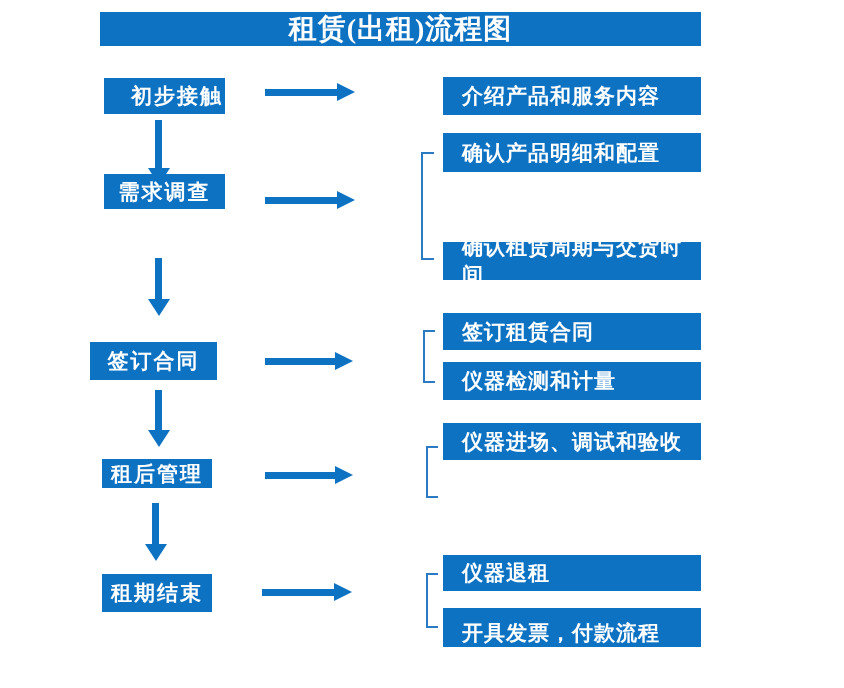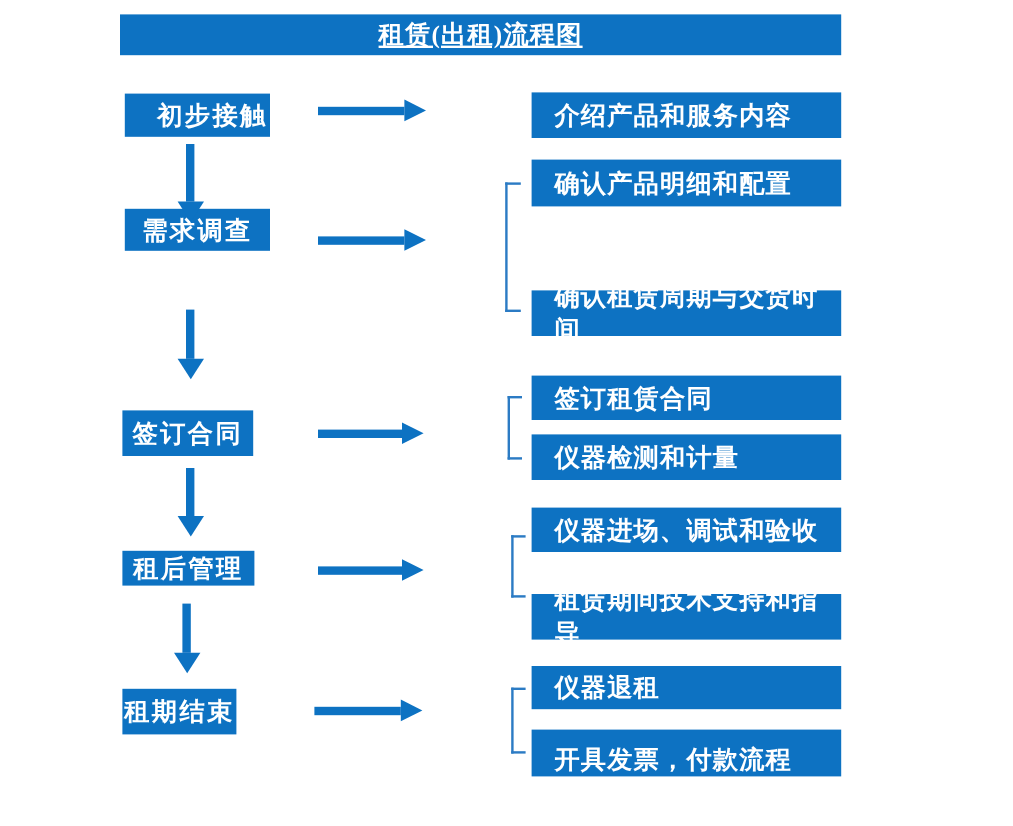--- a/index.html
+++ b/index.html
@@ -6,31 +6,31 @@
   .canvas{
     position:relative;width:844px;height:688px;background:#ffffff;overflow:hidden;
     font-family:"Liberation Serif", serif;
   }
   .bluebox{
     position:absolute;background:#0d72c2;color:#ffffff;font-weight:bold;
     display:flex;align-items:center;box-sizing:border-box;
   }
   .title-bar{
     left:100px;top:12px;width:601px;height:34px;justify-content:center;
-    font-size:21px;letter-spacing:1px;text-decoration:underline;
+    font-size:28px;letter-spacing:1px;
   }
   .lbox{justify-content:center;font-size:21px;letter-spacing:2px;}
   .rbox{left:443px;width:258px;justify-content:flex-start;padding-left:19px;font-size:21px;letter-spacing:1px;}
 
   
   .l1{left:104px;top:78px;width:121px;height:36px;padding-left:25px;}
   .l2{left:104px;top:174px;width:121px;height:35px;}
-  .l3{left:102px;top:342px;width:109px;height:38px;}
+  .l3{left:90px;top:342px;width:127px;height:38px;}
   .l4{left:102px;top:459px;width:110px;height:29px;}
-  .l5{left:102px;top:574px;width:95px;height:38px;}
+  .l5{left:102px;top:574px;width:110px;height:38px;}
 
   
   .r1{top:77px;height:38px;}
   .r2{top:133px;height:39px;}
   .r3{top:186px;height:37px;}
   .r4{top:242px;height:38px;}
   .r5{top:313px;height:37px;}
   .r6{top:362px;height:38px;}
   .r7{top:423px;height:37px;}
   .r8{top:495px;height:38px;}
@@ -154,23 +154,20 @@
   </div>
   <div class="bluebox rbox r5">
     <span>签订租赁合同</span>
   </div>
   <div class="bluebox rbox r6">
     <span>仪器检测和计量</span>
   </div>
   <div class="bluebox rbox r7">
     <span>仪器进场、调试和验收</span>
   </div>
-  <div class="bluebox rbox r8">
-    <span>租赁期间技术支持和指导</span>
-  </div>
   <div class="bluebox rbox r9">
     <span>仪器退租</span>
   </div>
   <div class="bluebox rbox r10">
     <span>开具发票，付款流程</span>
   </div>
 
 </div>
 
 </body></html>

